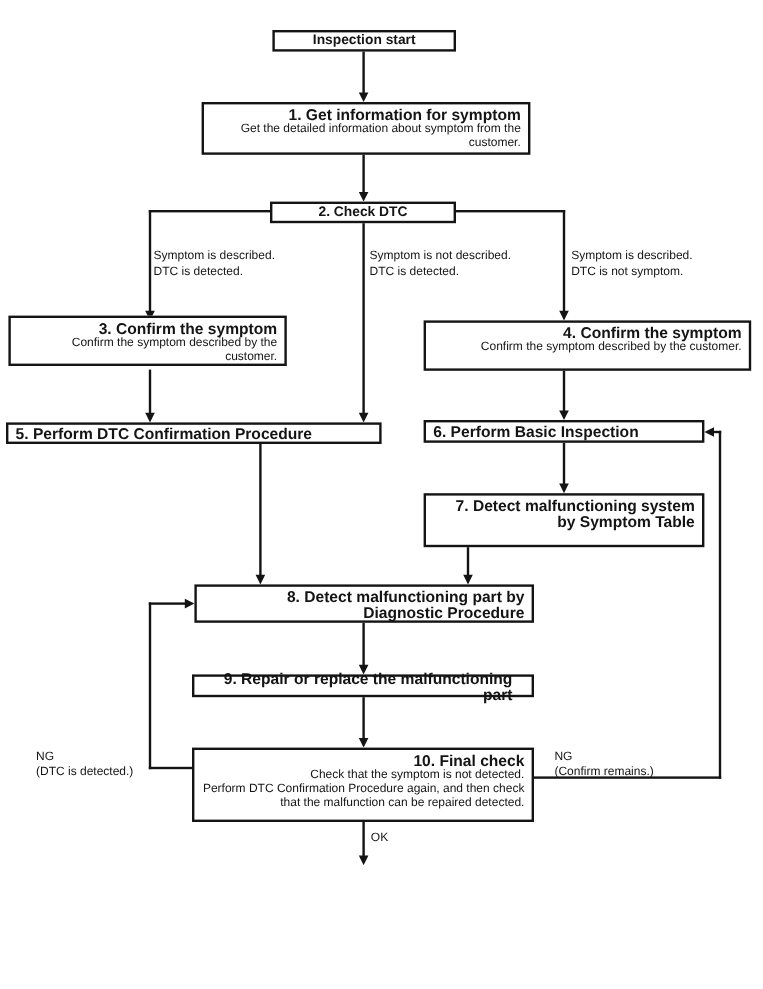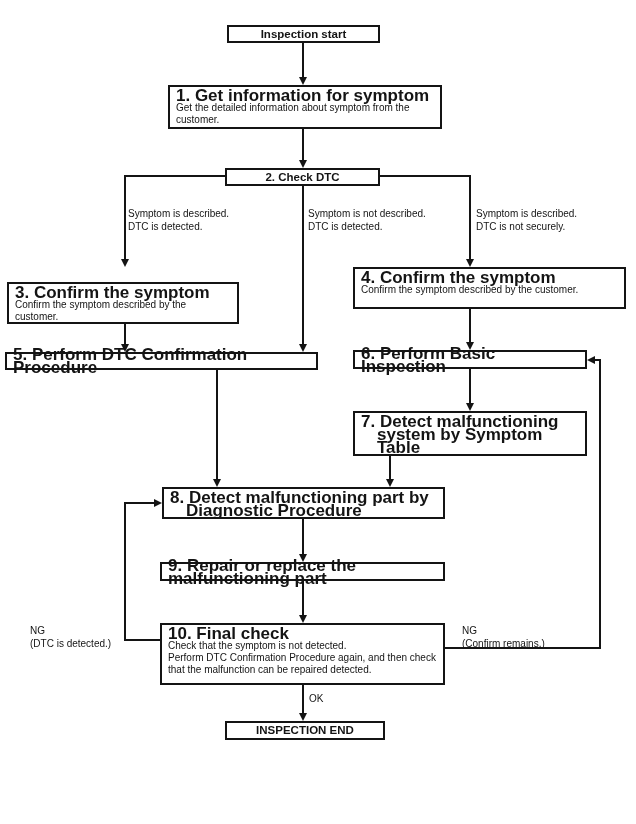--- a/index.html
+++ b/index.html
@@ -4,22 +4,23 @@
 <style>
   html,body{margin:0;padding:0;background:#fff;}
   .canvas{
     position:relative;width:636px;height:824px;background:#fff;
     font-family:"Liberation Sans","DejaVu Sans",sans-serif;color:#141414;
     overflow:hidden;
   }
   .node{
     position:absolute;box-sizing:border-box;border:2px solid #141414;background:#fff;
     padding:2px 6px 3px 6px;
+    text-align:right;
   }
-  .node .ttl{font-weight:bold;font-size:17px;line-height:13px;}
+  .node .ttl{font-weight:bold;font-size:13px;line-height:13px;}
   .node .desc{font-size:10px;line-height:12px;}
   .center{display:flex;align-items:center;justify-content:center;padding:0;}
   .center .ttl{font-size:11.5px;}
   .single{display:flex;align-items:center;padding:0 16px 0 6px;}
   .hang{padding-left:16px;text-indent:-16px;}
   .vline{position:absolute;width:2px;background:#141414;}
   .hline{position:absolute;height:2px;background:#141414;}
   .arr-d{position:absolute;width:0;height:0;
     border-left:4px solid transparent;border-right:4px solid transparent;
     border-top:8px solid #141414;}
@@ -93,21 +94,21 @@
 
   <div class="node" style="left:168px;top:85px;width:274px;height:44px">
     <div class="ttl">1. Get information for symptom</div>
     <div class="desc">Get the detailed information about symptom from the customer.</div>
   </div>
 
   <div class="node center" style="left:225px;top:168px;width:155px;height:18px">
     <div class="ttl">2. Check DTC</div>
   </div>
 
-  <div class="node" style="left:7px;top:282px;width:232px;height:42px">
+  <div class="node" style="left:7px;top:263px;width:232px;height:42px">
     <div class="ttl">3. Confirm the symptom</div>
     <div class="desc">Confirm the symptom described by the customer.</div>
   </div>
 
   <div class="node" style="left:353px;top:267px;width:273px;height:42px">
     <div class="ttl">4. Confirm the symptom</div>
     <div class="desc">Confirm the symptom described by the customer.</div>
   </div>
 
   <div class="node single" style="left:5px;top:352px;width:313px;height:18px">
@@ -129,37 +130,34 @@
   <div class="node single" style="left:160px;top:562px;width:285px;height:19px">
     <div class="ttl">9. Repair or replace the malfunctioning part</div>
   </div>
 
   <div class="node" style="left:160px;top:623px;width:285px;height:62px">
     <div class="ttl">10. Final check</div>
     <div class="desc">Check that the symptom is not detected.</div>
     <div class="desc">Perform DTC Confirmation Procedure again, and then check that the malfunction can be repaired detected.</div>
   </div>
 
-  <div class="node center" style="left:225px;top:721px;width:160px;height:19px">
-    <div class="ttl">INSPECTION END</div>
-  </div>
 
   <div class="lbl" style="left:128px;top:207px">
     <div>Symptom is described.</div>
     <div>DTC is detected.</div>
   </div>
 
   <div class="lbl" style="left:308px;top:207px">
     <div>Symptom is not described.</div>
     <div>DTC is detected.</div>
   </div>
 
   <div class="lbl" style="left:476px;top:207px">
     <div>Symptom is described.</div>
-    <div>DTC is not securely.</div>
+    <div>DTC is not symptom.</div>
   </div>
 
   <div class="lbl" style="left:30px;top:624px">
     <div>NG</div>
     <div>(DTC is detected.)</div>
   </div>
 
   <div class="lbl" style="left:462px;top:624px">
     <div>NG</div>
     <div>(Confirm remains.)</div>

